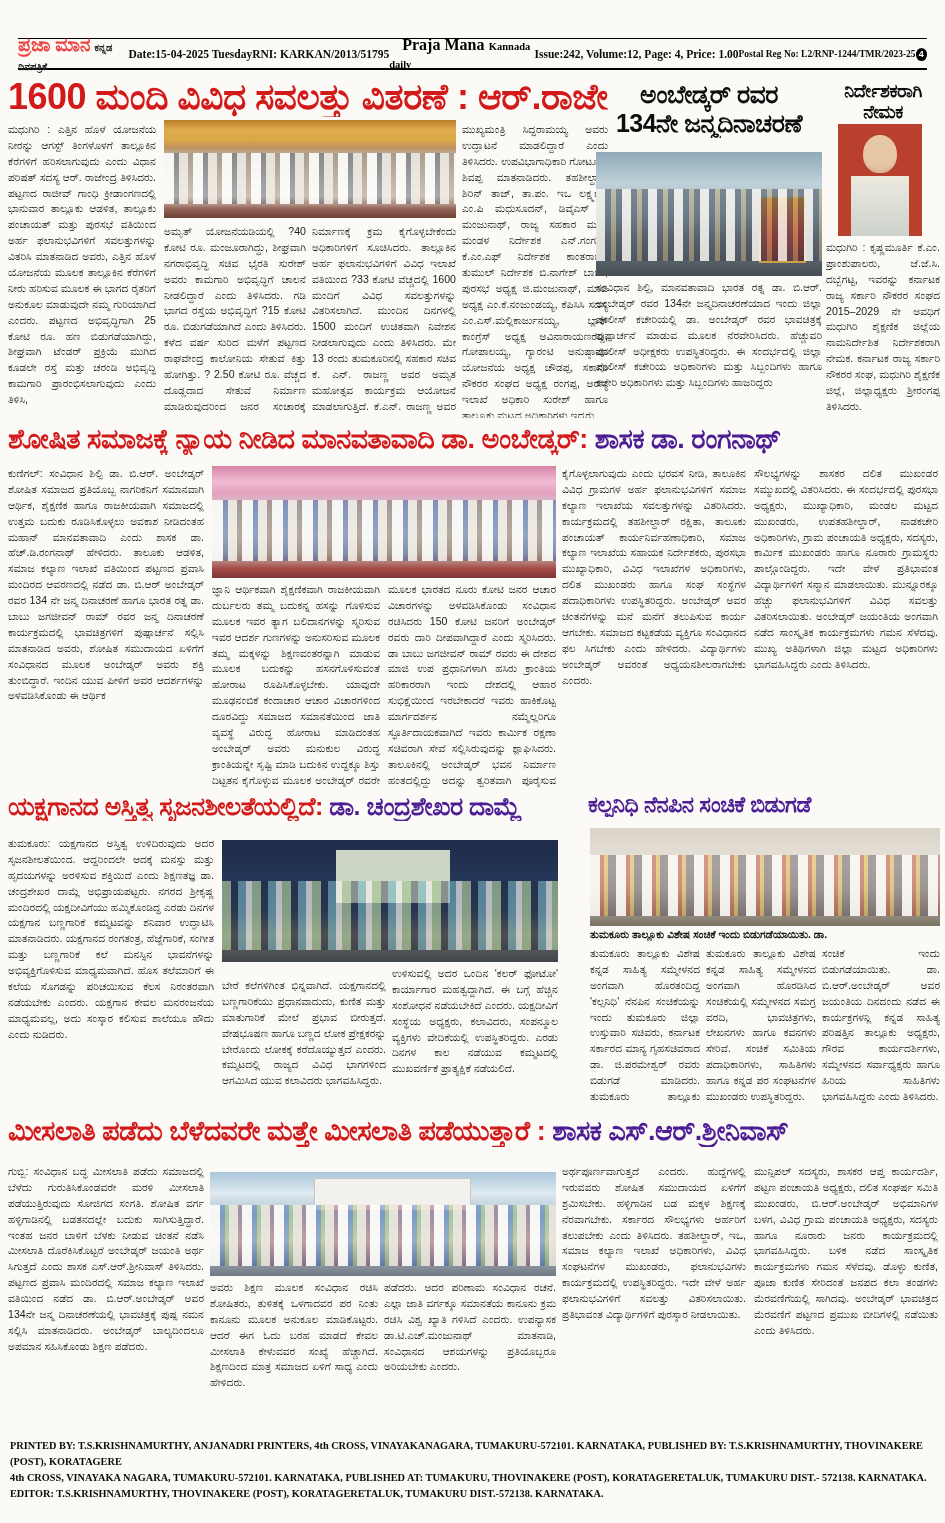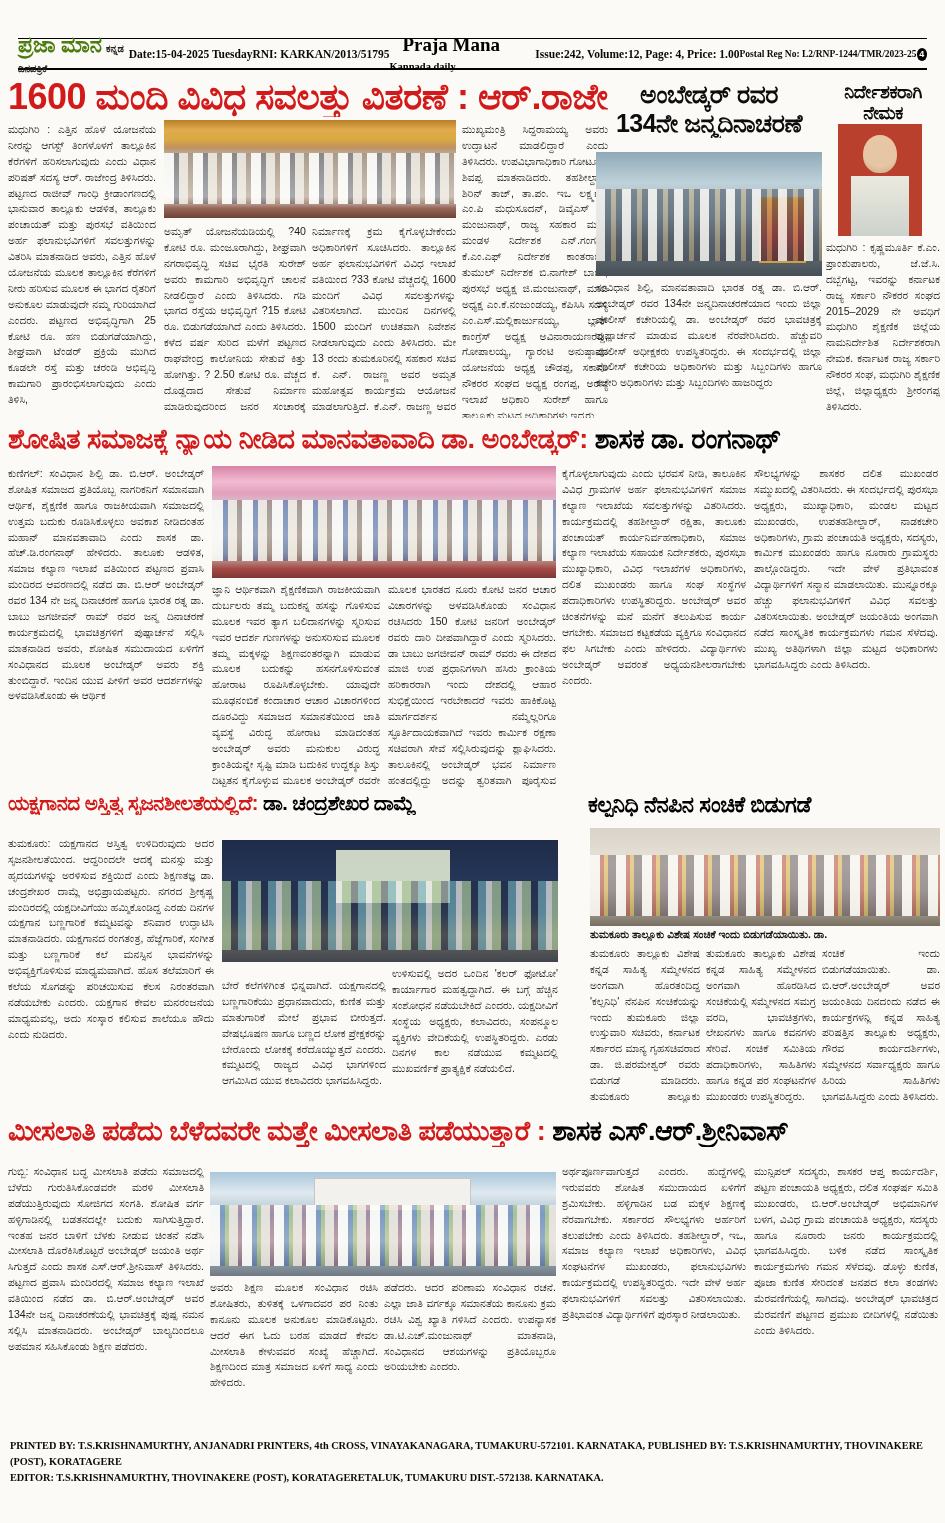--- a/index.html
+++ b/index.html
@@ -3,31 +3,31 @@
 <meta charset="utf-8">
 <style>
   html,body{margin:0;padding:0;background:#e8e6e0;}
   .page{position:relative;width:945px;height:1523px;margin:0 auto;background:#fbfaf6;
         font-family:"Liberation Sans",sans-serif;overflow:hidden;
         box-shadow:0 0 6px rgba(0,0,0,.4);}
   .rule{position:absolute;background:#000;}
   
   .masthead{position:absolute;left:18px;top:41px;width:909px;height:26px;
             display:flex;align-items:center;justify-content:space-between;}
-  .mh-logo{font-family:"Liberation Serif",serif;font-weight:bold;font-size:22px;color:#4d7c0f;}
+  .mh-logo{font-family:"Liberation Serif",serif;font-weight:bold;font-size:19px;color:#ef4444;}
   .mh-logosub{font-size:10px;font-weight:bold;color:#222;margin-left:4px;}
   .mh-item{font-family:"Liberation Serif",serif;font-weight:bold;font-size:11.5px;color:#0a0a0a;white-space:nowrap;}
-  .mh-title{font-family:"Liberation Serif",serif;font-size:19px;font-weight:bold;margin-left:13px;}
+  .mh-title{font-family:"Liberation Serif",serif;font-size:16px;font-weight:bold;margin-left:13px;}
   .mh-titlesub{font-family:"Liberation Serif",serif;font-size:10.5px;font-weight:bold;}
   .mh-circle{display:inline-flex;align-items:center;justify-content:center;width:13px;height:13px;
              border-radius:50%;background:#000;color:#fff;font-size:9px;font-weight:bold;}
   
   .hl{position:absolute;font-weight:bold;color:#d31a1a;letter-spacing:-.5px;
       white-space:nowrap;overflow:hidden;line-height:1.15;}
-  .hl .black{color:#000000;}
+  .hl .black{color:#4c1d95;}
   .hl-center{text-align:center;white-space:normal;color:#0d0d0d;}
   
   .col{position:absolute;font-size:10.6px;line-height:1.5;text-align:justify;
        color:#1c1c1c;overflow:hidden;word-break:break-word;}
   .caption{position:absolute;font-size:10.5px;font-weight:bold;color:#111;overflow:hidden;white-space:nowrap;}
   
   .photo{position:absolute;overflow:hidden;background:#999;}
   .photo::after{content:"";position:absolute;left:0;right:0;}
   .ph-a1{background:linear-gradient(180deg,#b97f2a 0%,#e0aa4c 10%,#d9a944 20%,#c1915f 28%,#b7b2a8 36%,#d9d5cd 60%,#efece6 78%,#96685a 90%,#6e4136 100%);}
   .ph-a1::after{top:34%;height:52%;background:repeating-linear-gradient(90deg,rgba(252,252,250,.9) 0 10px,rgba(82,88,104,.45) 10px 15px,rgba(238,234,226,.85) 15px 24px,rgba(150,126,104,.4) 24px 29px);}
@@ -81,39 +81,39 @@
   <div class="col" style="left:312px;top:224px;width:144px;height:194px;">ನಿರ್ಮಾಣಕ್ಕೆ ಕ್ರಮ ಕೈಗೊಳ್ಳಬೇಕೆಂದು ಅಧಿಕಾರಿಗಳಿಗೆ ಸೂಚಿಸಿದರು. ತಾಲ್ಲೂಕಿನ ಅರ್ಹ ಫಲಾನುಭವಿಗಳಿಗೆ ವಿವಿಧ ಇಲಾಖೆ ವತಿಯಿಂದ ?33 ಕೋಟಿ ವೆಚ್ಚದಲ್ಲಿ 1600 ಮಂದಿಗೆ ವಿವಿಧ ಸವಲತ್ತುಗಳನ್ನು ವಿತರಿಸಲಾಗಿದೆ. ಮುಂದಿನ ದಿನಗಳಲ್ಲಿ 1500 ಮಂದಿಗೆ ಉಚಿತವಾಗಿ ನಿವೇಶನ ನೀಡಲಾಗುವುದು ಎಂದು ತಿಳಿಸಿದರು. ಮೇ 13 ರಂದು ತುಮಕೂರಿನಲ್ಲಿ ಸಹಕಾರ ಸಚಿವ ಕೆ. ಎನ್. ರಾಜಣ್ಣ ಅವರ ಅಮೃತ ಮಹೋತ್ಸವ ಕಾರ್ಯಕ್ರಮ ಆಯೋಜನೆ ಮಾಡಲಾಗುತ್ತಿದೆ. ಕೆ.ಎನ್. ರಾಜಣ್ಣ ಅವರ ಕುರಿತು ಪುಸ್ತಕ ಬಿಡುಗಡೆಯನ್ನು</div>
   <div class="col" style="left:462px;top:122px;width:146px;height:296px;">ಮುಖ್ಯಮಂತ್ರಿ ಸಿದ್ದರಾಮಯ್ಯ ಅವರು ಉದ್ಘಾಟನೆ ಮಾಡಲಿದ್ದಾರೆ ಎಂದು ತಿಳಿಸಿದರು. ಉಪವಿಭಾಗಾಧಿಕಾರಿ ಗೋಟೂರು ಶಿವಪ್ಪ ಮಾತನಾಡಿದರು. ತಹಶೀಲ್ದಾರ್ ಶಿರಿನ್ ತಾಜ್, ತಾ.ಪಂ. ಇಒ ಲಕ್ಷ್ಮಣ್, ಎಂ.ಪಿ ಮಧುಸೂದನ್, ಡಿವೈಎಸ್ ಪಿ ಮಂಜುನಾಥ್, ರಾಜ್ಯ ಸಹಕಾರ ಮಹಾ ಮಂಡಳ ನಿರ್ದೇಶಕ ಎನ್.ಗಂಗಣ್ಣ, ಕೆ.ಎಂ.ಎಫ್ ನಿರ್ದೇಶಕ ಕಾಂತರಾಜು, ತುಮುಲ್ ನಿರ್ದೇಶಕ ಬಿ.ನಾಗೇಶ್ ಬಾಬು, ಪುರಸಭೆ ಅಧ್ಯಕ್ಷ ಜಿ.ಮಂಜುನಾಥ್, ಮಾಜಿ ಅಧ್ಯಕ್ಷ ಎಂ.ಕೆ.ನಂಜುಂಡಯ್ಯ, ಕೆಪಿಸಿಸಿ ಸದಸ್ಯ ಎಂ.ಎಸ್.ಮಲ್ಲಿಕಾರ್ಜುನಯ್ಯ, ಬ್ಲಾಕ್ ಕಾಂಗ್ರೆಸ್ ಅಧ್ಯಕ್ಷ ಅವಿನಾರಾಯಣರೆಡ್ಡಿ, ಗೋಪಾಲಯ್ಯ, ಗ್ಯಾರಂಟಿ ಅನುಷ್ಠಾನದ ಯೋಜನೆಯ ಅಧ್ಯಕ್ಷ ಚೌಡಪ್ಪ, ಸರ್ಕಾರಿ ನೌಕರರ ಸಂಘದ ಅಧ್ಯಕ್ಷ ರಂಗಪ್ಪ, ಅರಣ್ಯ ಇಲಾಖೆ ಅಧಿಕಾರಿ ಸುರೇಶ್ ಹಾಗೂ ತಾಲ್ಲೂಕು ಮಟ್ಟದ ಅಧಿಕಾರಿಗಳು ಇದ್ದರು</div>
 
   <div class="hl hl-center" style="left:596px;top:80px;width:226px;font-size:25px;">
     <div>ಅಂಬೇಡ್ಕರ್ ರವರ</div>
     <div>134ನೇ ಜನ್ಮದಿನಾಚರಣೆ</div>
   </div>
   <div class="photo ph-a2" style="left:596px;top:152px;width:226px;height:124px;"></div>
   <div class="col" style="left:596px;top:280px;width:226px;height:138px;">ಸಂವಿಧಾನ ಶಿಲ್ಪಿ, ಮಾನವತಾವಾದಿ ಭಾರತ ರತ್ನ ಡಾ. ಬಿ.ಆರ್. ಅಂಬೇಡ್ಕರ್ ರವರ 134ನೇ ಜನ್ಮದಿನಾಚರಣೆಯಾದ ಇಂದು ಜಿಲ್ಲಾ ಪೊಲೀಸ್ ಕಚೇರಿಯಲ್ಲಿ ಡಾ. ಅಂಬೇಡ್ಕರ್ ರವರ ಭಾವಚಿತ್ರಕ್ಕೆ ಪುಷ್ಪಾರ್ಚನೆ ಮಾಡುವ ಮೂಲಕ ನೆರವೇರಿಸಿದರು. ಹೆಚ್ಚುವರಿ ಪೊಲೀಸ್ ಅಧೀಕ್ಷಕರು ಉಪಸ್ಥಿತರಿದ್ದರು. ಈ ಸಂದರ್ಭದಲ್ಲಿ ಜಿಲ್ಲಾ ಪೊಲೀಸ್ ಕಚೇರಿಯ ಅಧಿಕಾರಿಗಳು ಮತ್ತು ಸಿಬ್ಬಂದಿಗಳು ಹಾಗೂ ಕಚೇರಿ ಅಧಿಕಾರಿಗಳು ಮತ್ತು ಸಿಬ್ಬಂದಿಗಳು ಹಾಜರಿದ್ದರು</div>
 
-  <div class="hl hl-center" style="left:826px;top:82px;width:114px;font-size:18px;">
+  <div class="hl hl-center" style="left:826px;top:82px;width:114px;font-size:18px;font-family:Liberation Mono, monospace;">
     <div>ನಿರ್ದೇಶಕರಾಗಿ</div>
     <div>ನೇಮಕ</div>
   </div>
   <div class="photo ph-a3" style="left:838px;top:124px;width:84px;height:112px;"></div>
   <div class="col" style="left:826px;top:240px;width:114px;height:178px;">ಮಧುಗಿರಿ : ಕೃಷ್ಣಮೂರ್ತಿ ಕೆ.ಎಂ. ಪ್ರಾಂಶುಪಾಲರು, ಜೆ.ಜೆ.ಸಿ. ದಬ್ಬೆಗಟ್ಟ, ಇವರನ್ನು ಕರ್ನಾಟಕ ರಾಜ್ಯ ಸರ್ಕಾರಿ ನೌಕರರ ಸಂಘದ 2015–2029 ನೇ ಅವಧಿಗೆ ಮಧುಗಿರಿ ಶೈಕ್ಷಣಿಕ ಜಿಲ್ಲೆಯ ನಾಮನಿರ್ದೇಶಿತ ನಿರ್ದೇಶಕರಾಗಿ ನೇಮಕ. ಕರ್ನಾಟಕ ರಾಜ್ಯ ಸರ್ಕಾರಿ ನೌಕರರ ಸಂಘ, ಮಧುಗಿರಿ ಶೈಕ್ಷಣಿಕ ಜಿಲ್ಲೆ, ಜಿಲ್ಲಾಧ್ಯಕ್ಷರು ಶ್ರೀರಂಗಪ್ಪ ತಿಳಿಸಿದರು.</div>
 
   <div class="hl" style="left:8px;top:424px;width:929px;font-size:27px;">
     <span>ಶೋಷಿತ ಸಮಾಜಕ್ಕೆ ನ್ಯಾಯ ನೀಡಿದ ಮಾನವತಾವಾದಿ ಡಾ. ಅಂಬೇಡ್ಕರ್:</span>
     <span class="black">ಶಾಸಕ ಡಾ. ರಂಗನಾಥ್</span>
   </div>
   <div class="col" style="left:8px;top:466px;width:196px;height:320px;">ಕುಣಿಗಲ್: ಸಂವಿಧಾನ ಶಿಲ್ಪಿ ಡಾ. ಬಿ.ಆರ್. ಅಂಬೇಡ್ಕರ್ ಶೋಷಿತ ಸಮಾಜದ ಪ್ರತಿಯೊಬ್ಬ ನಾಗರಿಕನಿಗೆ ಸಮಾನವಾಗಿ ಆರ್ಥಿಕ, ಶೈಕ್ಷಣಿಕ ಹಾಗೂ ರಾಜಕೀಯವಾಗಿ ಸಮಾಜದಲ್ಲಿ ಉತ್ತಮ ಬದುಕು ರೂಡಿಸಿಕೊಳ್ಳಲು ಅವಕಾಶ ನೀಡಿದಂತಹ ಮಹಾನ್ ಮಾನವತಾವಾದಿ ಎಂದು ಶಾಸಕ ಡಾ. ಹೆಚ್.ಡಿ.ರಂಗನಾಥ್ ಹೇಳಿದರು. ತಾಲೂಕು ಆಡಳಿತ, ಸಮಾಜ ಕಲ್ಯಾಣ ಇಲಾಖೆ ವತಿಯಿಂದ ಪಟ್ಟಣದ ಪ್ರವಾಸಿ ಮಂದಿರದ ಆವರಣದಲ್ಲಿ ನಡೆದ ಡಾ. ಬಿ.ಆರ್ ಅಂಬೇಡ್ಕರ್ ರವರ 134 ನೇ ಜನ್ಮ ದಿನಾಚರಣೆ ಹಾಗೂ ಭಾರತ ರತ್ನ ಡಾ. ಬಾಬು ಜಗಜೀವನ್ ರಾಮ್ ರವರ ಜನ್ಮ ದಿನಾಚರಣೆ ಕಾರ್ಯಕ್ರಮದಲ್ಲಿ ಭಾವಚಿತ್ರಗಳಿಗೆ ಪುಷ್ಪಾರ್ಚನೆ ಸಲ್ಲಿಸಿ ಮಾತನಾಡಿದ ಅವರು, ಶೋಷಿತ ಸಮುದಾಯದ ಏಳಿಗೆಗೆ ಸಂವಿಧಾನದ ಮೂಲಕ ಅಂಬೇಡ್ಕರ್ ಅವರು ಶಕ್ತಿ ತುಂಬಿದ್ದಾರೆ. ಇಂದಿನ ಯುವ ಪೀಳಿಗೆ ಅವರ ಆದರ್ಶಗಳನ್ನು ಅಳವಡಿಸಿಕೊಂಡು ಈ ಆರ್ಥಿಕ</div>
   <div class="photo ph-b1" style="left:212px;top:466px;width:344px;height:112px;"></div>
   <div class="col" style="left:212px;top:582px;width:168px;height:206px;">ಜ್ಞಾನಿ ಆರ್ಥಿಕವಾಗಿ ಶೈಕ್ಷಣಿಕವಾಗಿ ರಾಜಕೀಯವಾಗಿ ದುರ್ಬಲರು ತಮ್ಮ ಬದುಕನ್ನ ಹಸನ್ನು ಗೊಳಿಸುವ ಮೂಲಕ ಇವರ ತ್ಯಾಗ ಬಲಿದಾನಗಳನ್ನು ಸ್ಮರಿಸುವ ಇವರ ಆದರ್ಶ ಗುಣಗಳನ್ನು ಅನುಸರಿಸುವ ಮೂಲಕ ತಮ್ಮ ಮಕ್ಕಳನ್ನು ಶಿಕ್ಷಣವಂತರನ್ನಾಗಿ ಮಾಡುವ ಮೂಲಕ ಬದುಕನ್ನು ಹಸನಗೊಳಿಸುವಂತೆ ಹೋರಾಟ ರೂಪಿಸಿಕೊಳ್ಳಬೇಕು. ಯಾವುದೇ ಮೂಢನಂಬಿಕೆ ಕಂದಾಚಾರ ಆಚಾರ ವಿಚಾರಗಳಿಂದ ದೂರವಿದ್ದು ಸಮಾಜದ ಸಮಾನತೆಯಿಂದ ಜಾತಿ ವ್ಯವಸ್ಥೆ ವಿರುದ್ಧ ಹೋರಾಟ ಮಾಡಿದಂತಹ ಅಂಬೇಡ್ಕರ್ ಅವರು ಮನುಕುಲ ವಿರುದ್ಧ ಕ್ರಾಂತಿಯನ್ನೇ ಸೃಷ್ಟಿ ಮಾಡಿ ಬದುಕಿನ ಉದ್ದಕ್ಕೂ ಶಿಸ್ತು ದಿಟ್ಟತನ ಕೈಗೊಳ್ಳುವ ಮೂಲಕ ಅಂಬೇಡ್ಕರ್ ರವರೇ ಒಂದು ಗ್ರಂಥ ವಿದ್ವಾಂಸರ ಅವರ ಅಧ್ಯಯನದಿಂದ ತಿಳಿದು ಬರುತ್ತದೆ</div>
   <div class="col" style="left:388px;top:582px;width:168px;height:206px;">ಮೂಲಕ ಭಾರತದ ನೂರು ಕೋಟಿ ಜನರ ಆಚಾರ ವಿಚಾರಗಳನ್ನು ಅಳವಡಿಸಿಕೊಂಡು ಸಂವಿಧಾನ ರಚಿಸಿದರು 150 ಕೋಟಿ ಜನರಿಗೆ ಅಂಬೇಡ್ಕರ್ ರವರು ದಾರಿ ದೀಪವಾಗಿದ್ದಾರೆ ಎಂದು ಸ್ಮರಿಸಿದರು. ಡಾ ಬಾಬು ಜಗಜೀವನ್ ರಾಮ್ ರವರು ಈ ದೇಶದ ಮಾಜಿ ಉಪ ಪ್ರಧಾನಿಗಳಾಗಿ ಹಸಿರು ಕ್ರಾಂತಿಯ ಹರಿಕಾರರಾಗಿ ಇಂದು ದೇಶದಲ್ಲಿ ಆಹಾರ ಸುಭಿಕ್ಷೆಯಿಂದ ಇರಬೇಕಾದರೆ ಇವರು ಹಾಕಿಕೊಟ್ಟ ಮಾರ್ಗದರ್ಶನ ನಮ್ಮೆಲ್ಲರಿಗೂ ಸ್ಫೂರ್ತಿದಾಯಕವಾಗಿದೆ ಇವರು ಕಾರ್ಮಿಕ ರಕ್ಷಣಾ ಸಚಿವರಾಗಿ ಸೇವೆ ಸಲ್ಲಿಸಿರುವುದನ್ನು ಶ್ಲಾಘಿಸಿದರು. ತಾಲೂಕಿನಲ್ಲಿ ಅಂಬೇಡ್ಕರ್ ಭವನ ನಿರ್ಮಾಣ ಹಂತದಲ್ಲಿದ್ದು ಅದನ್ನು ತ್ವರಿತವಾಗಿ ಪೂರೈಸುವ ಭರವಸೆ ನೀಡಿ ಅದೇ ರೀತಿ ಬಾಬು ಜಗಜೀವನ್</div>
   <div class="col" style="left:562px;top:466px;width:184px;height:322px;">ಕೈಗೊಳ್ಳಲಾಗುವುದು ಎಂದು ಭರವಸೆ ನೀಡಿ, ತಾಲೂಕಿನ ವಿವಿಧ ಗ್ರಾಮಗಳ ಅರ್ಹ ಫಲಾನುಭವಿಗಳಿಗೆ ಸಮಾಜ ಕಲ್ಯಾಣ ಇಲಾಖೆಯ ಸವಲತ್ತುಗಳನ್ನು ವಿತರಿಸಿದರು. ಕಾರ್ಯಕ್ರಮದಲ್ಲಿ ತಹಶೀಲ್ದಾರ್ ರಕ್ಷಿತಾ, ತಾಲೂಕು ಪಂಚಾಯತ್ ಕಾರ್ಯನಿರ್ವಹಣಾಧಿಕಾರಿ, ಸಮಾಜ ಕಲ್ಯಾಣ ಇಲಾಖೆಯ ಸಹಾಯಕ ನಿರ್ದೇಶಕರು, ಪುರಸಭಾ ಮುಖ್ಯಾಧಿಕಾರಿ, ವಿವಿಧ ಇಲಾಖೆಗಳ ಅಧಿಕಾರಿಗಳು, ದಲಿತ ಮುಖಂಡರು ಹಾಗೂ ಸಂಘ ಸಂಸ್ಥೆಗಳ ಪದಾಧಿಕಾರಿಗಳು ಉಪಸ್ಥಿತರಿದ್ದರು. ಅಂಬೇಡ್ಕರ್ ಅವರ ಚಿಂತನೆಗಳನ್ನು ಮನೆ ಮನೆಗೆ ತಲುಪಿಸುವ ಕಾರ್ಯ ಆಗಬೇಕು. ಸಮಾಜದ ಕಟ್ಟಕಡೆಯ ವ್ಯಕ್ತಿಗೂ ಸಂವಿಧಾನದ ಫಲ ಸಿಗಬೇಕು ಎಂದು ಹೇಳಿದರು. ವಿದ್ಯಾರ್ಥಿಗಳು ಅಂಬೇಡ್ಕರ್ ಅವರಂತೆ ಅಧ್ಯಯನಶೀಲರಾಗಬೇಕು ಎಂದರು.</div>
   <div class="col" style="left:754px;top:466px;width:184px;height:322px;">ಸೌಲಭ್ಯಗಳನ್ನು ಶಾಸಕರ ದಲಿತ ಮುಖಂಡರ ಸಮ್ಮುಖದಲ್ಲಿ ವಿತರಿಸಿದರು. ಈ ಸಂದರ್ಭದಲ್ಲಿ ಪುರಸಭಾ ಅಧ್ಯಕ್ಷರು, ಮುಖ್ಯಾಧಿಕಾರಿ, ಮಂಡಲ ಮಟ್ಟದ ಮುಖಂಡರು, ಉಪತಹಶೀಲ್ದಾರ್, ನಾಡಕಚೇರಿ ಅಧಿಕಾರಿಗಳು, ಗ್ರಾಮ ಪಂಚಾಯತಿ ಅಧ್ಯಕ್ಷರು, ಸದಸ್ಯರು, ಕಾರ್ಮಿಕ ಮುಖಂಡರು ಹಾಗೂ ನೂರಾರು ಗ್ರಾಮಸ್ಥರು ಪಾಲ್ಗೊಂಡಿದ್ದರು. ಇದೇ ವೇಳೆ ಪ್ರತಿಭಾವಂತ ವಿದ್ಯಾರ್ಥಿಗಳಿಗೆ ಸನ್ಮಾನ ಮಾಡಲಾಯಿತು. ಮುನ್ನೂರಕ್ಕೂ ಹೆಚ್ಚು ಫಲಾನುಭವಿಗಳಿಗೆ ವಿವಿಧ ಸವಲತ್ತು ವಿತರಿಸಲಾಯಿತು. ಅಂಬೇಡ್ಕರ್ ಜಯಂತಿಯ ಅಂಗವಾಗಿ ನಡೆದ ಸಾಂಸ್ಕೃತಿಕ ಕಾರ್ಯಕ್ರಮಗಳು ಗಮನ ಸೆಳೆದವು. ಮುಖ್ಯ ಅತಿಥಿಗಳಾಗಿ ಜಿಲ್ಲಾ ಮಟ್ಟದ ಅಧಿಕಾರಿಗಳು ಭಾಗವಹಿಸಿದ್ದರು ಎಂದು ತಿಳಿಸಿದರು.</div>
 
-  <div class="hl" style="left:8px;top:792px;width:576px;font-size:20px;">
+  <div class="hl" style="left:8px;top:792px;width:576px;font-size:25px;">
     <span>ಯಕ್ಷಗಾನದ ಅಸ್ತಿತ್ವ ಸೃಜನಶೀಲತೆಯಲ್ಲಿದೆ:</span>
     <span class="black">ಡಾ. ಚಂದ್ರಶೇಖರ ದಾಮ್ಲೆ</span>
   </div>
   <div class="col" style="left:8px;top:836px;width:206px;height:272px;">ತುಮಕೂರು: ಯಕ್ಷಗಾನದ ಅಸ್ತಿತ್ವ ಉಳಿದಿರುವುದು ಅದರ ಸೃಜನಶೀಲತೆಯಿಂದ. ಆದ್ದರಿಂದಲೇ ಆದಕ್ಕೆ ಮನಸ್ಸು ಮತ್ತು ಹೃದಯಗಳನ್ನು ಅರಳಿಸುವ ಶಕ್ತಿಯಿದೆ ಎಂದು ಶಿಕ್ಷಣತಜ್ಞ ಡಾ. ಚಂದ್ರಶೇಖರ ದಾಮ್ಲೆ ಅಭಿಪ್ರಾಯಪಟ್ಟರು. ನಗರದ ಶ್ರೀಕೃಷ್ಣ ಮಂದಿರದಲ್ಲಿ ಯಕ್ಷದೀವಿಗೆಯು ಹಮ್ಮಿಕೊಂಡಿದ್ದ ಎರಡು ದಿನಗಳ ಯಕ್ಷಗಾನ ಬಣ್ಣಗಾರಿಕೆ ಕಮ್ಮಟವನ್ನು ಶನಿವಾರ ಉದ್ಘಾಟಿಸಿ ಮಾತನಾಡಿದರು. ಯಕ್ಷಗಾನದ ರಂಗತಂತ್ರ, ಹೆಜ್ಜೆಗಾರಿಕೆ, ಸಂಗೀತ ಮತ್ತು ಬಣ್ಣಗಾರಿಕೆ ಕಲೆ ಮನಸ್ಸಿನ ಭಾವನೆಗಳನ್ನು ಅಭಿವ್ಯಕ್ತಿಗೊಳಿಸುವ ಮಾಧ್ಯಮವಾಗಿದೆ. ಹೊಸ ತಲೆಮಾರಿಗೆ ಈ ಕಲೆಯ ಸೊಗಡನ್ನು ಪರಿಚಯಿಸುವ ಕೆಲಸ ನಿರಂತರವಾಗಿ ನಡೆಯಬೇಕು ಎಂದರು. ಯಕ್ಷಗಾನ ಕೇವಲ ಮನರಂಜನೆಯ ಮಾಧ್ಯಮವಲ್ಲ, ಅದು ಸಂಸ್ಕಾರ ಕಲಿಸುವ ಶಾಲೆಯೂ ಹೌದು ಎಂದು ನುಡಿದರು.</div>
   <div class="photo ph-c1" style="left:222px;top:840px;width:336px;height:122px;"></div>
   <div class="col" style="left:222px;top:966px;width:164px;height:142px;margin-top:12px;">ಬೇರೆ ಕಲೆಗಳಿಗಿಂತ ಭಿನ್ನವಾಗಿದೆ. ಯಕ್ಷಗಾನದಲ್ಲಿ ಬಣ್ಣಗಾರಿಕೆಯು ಪ್ರಧಾನವಾದುದು, ಕುಣಿತ ಮತ್ತು ಮಾತುಗಾರಿಕೆ ಮೇಲೆ ಪ್ರಭಾವ ಬೀರುತ್ತದೆ. ವೇಷಭೂಷಣ ಹಾಗೂ ಬಣ್ಣದ ಲೋಕ ಪ್ರೇಕ್ಷಕರನ್ನು ಬೇರೊಂದು ಲೋಕಕ್ಕೆ ಕರೆದೊಯ್ಯುತ್ತದೆ ಎಂದರು. ಕಮ್ಮಟದಲ್ಲಿ ರಾಜ್ಯದ ವಿವಿಧ ಭಾಗಗಳಿಂದ ಆಗಮಿಸಿದ ಯುವ ಕಲಾವಿದರು ಭಾಗವಹಿಸಿದ್ದರು.</div>
   <div class="col" style="left:392px;top:966px;width:166px;height:142px;">ಉಳಿಸುವಲ್ಲಿ ಅದರ ಒಂದಿನ 'ಕಲರ್ ಫೋಟೋ' ಕಾರ್ಯಾಗಾರ ಮಹತ್ವದ್ದಾಗಿದೆ. ಈ ಬಗ್ಗೆ ಹೆಚ್ಚಿನ ಸಂಶೋಧನೆ ನಡೆಯಬೇಕಿದೆ ಎಂದರು. ಯಕ್ಷದೀವಿಗೆ ಸಂಸ್ಥೆಯ ಅಧ್ಯಕ್ಷರು, ಕಲಾವಿದರು, ಸಂಪನ್ಮೂಲ ವ್ಯಕ್ತಿಗಳು ವೇದಿಕೆಯಲ್ಲಿ ಉಪಸ್ಥಿತರಿದ್ದರು. ಎರಡು ದಿನಗಳ ಕಾಲ ನಡೆಯುವ ಕಮ್ಮಟದಲ್ಲಿ ಮುಖವರ್ಣಿಕೆ ಪ್ರಾತ್ಯಕ್ಷಿಕೆ ನಡೆಯಲಿದೆ.</div>
 
   <div class="hl" style="left:588px;top:792px;width:350px;font-size:22px;text-align:left;">
     <span class="black">ಕಲ್ಪನಿಧಿ ನೆನಪಿನ ಸಂಚಿಕೆ ಬಿಡುಗಡೆ</span>
@@ -130,16 +130,17 @@
   </div>
   <div class="col" style="left:8px;top:1164px;width:196px;height:266px;">ಗುಬ್ಬಿ: ಸಂವಿಧಾನ ಬದ್ಧ ಮೀಸಲಾತಿ ಪಡೆದು ಸಮಾಜದಲ್ಲಿ ಬೆಳೆದು ಗುರುತಿಸಿಕೊಂಡವರೇ ಮರಳಿ ಮೀಸಲಾತಿ ಪಡೆಯುತ್ತಿರುವುದು ಸೋಜಿಗದ ಸಂಗತಿ. ಶೋಷಿತ ವರ್ಗ ಹಳ್ಳಿಗಾಡಿನಲ್ಲಿ ಬಡತನದಲ್ಲೇ ಬದುಕು ಸಾಗಿಸುತ್ತಿದ್ದಾರೆ. ಇಂತಹ ಜನರ ಬಾಳಿಗೆ ಬೆಳಕು ನೀಡುವ ಚಿಂತನೆ ನಡೆಸಿ ಮೀಸಲಾತಿ ದೊರೆಕಿಸಿಕೊಟ್ಟರೆ ಅಂಬೇಡ್ಕರ್ ಜಯಂತಿ ಅರ್ಥ ಸಿಗುತ್ತದೆ ಎಂದು ಶಾಸಕ ಎಸ್.ಆರ್.ಶ್ರೀನಿವಾಸ್ ತಿಳಿಸಿದರು. ಪಟ್ಟಣದ ಪ್ರವಾಸಿ ಮಂದಿರದಲ್ಲಿ ಸಮಾಜ ಕಲ್ಯಾಣ ಇಲಾಖೆ ವತಿಯಿಂದ ನಡೆದ ಡಾ. ಬಿ.ಆರ್.ಅಂಬೇಡ್ಕರ್ ಅವರ 134ನೇ ಜನ್ಮ ದಿನಾಚರಣೆಯಲ್ಲಿ ಭಾವಚಿತ್ರಕ್ಕೆ ಪುಷ್ಪ ನಮನ ಸಲ್ಲಿಸಿ ಮಾತನಾಡಿದರು. ಅಂಬೇಡ್ಕರ್ ಬಾಲ್ಯದಿಂದಲೂ ಅಪಮಾನ ಸಹಿಸಿಕೊಂಡು ಶಿಕ್ಷಣ ಪಡೆದರು.</div>
   <div class="photo ph-d1" style="left:210px;top:1172px;width:346px;height:104px;"></div>
   <div class="col" style="left:210px;top:1280px;width:168px;height:150px;">ಅವರು ಶಿಕ್ಷಣ ಮೂಲಕ ಸಂವಿಧಾನ ರಚಿಸಿ ಶೋಷಿತರು, ತುಳಿತಕ್ಕೆ ಒಳಗಾದವರ ಪರ ನಿಂತು ಕಾನೂನು ಮೂಲಕ ಅನುಕೂಲ ಮಾಡಿಕೊಟ್ಟರು. ಆದರೆ ಈಗ ಓದು ಬರಹ ಮಾಡದೆ ಕೇವಲ ಮೀಸಲಾತಿ ಕೇಳುವವರ ಸಂಖ್ಯೆ ಹೆಚ್ಚಾಗಿದೆ. ಶಿಕ್ಷಣದಿಂದ ಮಾತ್ರ ಸಮಾಜದ ಏಳಿಗೆ ಸಾಧ್ಯ ಎಂದು ಹೇಳಿದರು.</div>
   <div class="col" style="left:384px;top:1280px;width:172px;height:150px;">ಪಡೆದರು. ಅದರ ಪರಿಣಾಮ ಸಂವಿಧಾನ ರಚನೆ. ಎಲ್ಲಾ ಜಾತಿ ವರ್ಗಕ್ಕೂ ಸಮಾನತೆಯ ಕಾನೂನು ಕ್ರಮ ರಚಿಸಿ ವಿಶ್ವ ಖ್ಯಾತಿ ಗಳಿಸಿದೆ ಎಂದರು. ಉಪನ್ಯಾಸಕ ಡಾ.ಟಿ.ಎಚ್.ಮಂಜುನಾಥ್ ಮಾತನಾಡಿ, ಸಂವಿಧಾನದ ಆಶಯಗಳನ್ನು ಪ್ರತಿಯೊಬ್ಬರೂ ಅರಿಯಬೇಕು ಎಂದರು.</div>
   <div class="col" style="left:562px;top:1164px;width:184px;height:266px;">ಅರ್ಥಪೂರ್ಣವಾಗುತ್ತದೆ ಎಂದರು. ಹುದ್ದೆಗಳಲ್ಲಿ ಇರುವವರು ಶೋಷಿತ ಸಮುದಾಯದ ಏಳಿಗೆಗೆ ಶ್ರಮಿಸಬೇಕು. ಹಳ್ಳಿಗಾಡಿನ ಬಡ ಮಕ್ಕಳ ಶಿಕ್ಷಣಕ್ಕೆ ನೆರವಾಗಬೇಕು. ಸರ್ಕಾರದ ಸೌಲಭ್ಯಗಳು ಅರ್ಹರಿಗೆ ತಲುಪಬೇಕು ಎಂದು ತಿಳಿಸಿದರು. ತಹಶೀಲ್ದಾರ್, ಇಒ, ಸಮಾಜ ಕಲ್ಯಾಣ ಇಲಾಖೆ ಅಧಿಕಾರಿಗಳು, ವಿವಿಧ ಸಂಘಟನೆಗಳ ಮುಖಂಡರು, ಫಲಾನುಭವಿಗಳು ಕಾರ್ಯಕ್ರಮದಲ್ಲಿ ಉಪಸ್ಥಿತರಿದ್ದರು. ಇದೇ ವೇಳೆ ಅರ್ಹ ಫಲಾನುಭವಿಗಳಿಗೆ ಸವಲತ್ತು ವಿತರಿಸಲಾಯಿತು. ಪ್ರತಿಭಾವಂತ ವಿದ್ಯಾರ್ಥಿಗಳಿಗೆ ಪುರಸ್ಕಾರ ನೀಡಲಾಯಿತು.</div>
   <div class="col" style="left:754px;top:1164px;width:184px;height:266px;">ಮುನ್ಸಿಪಲ್ ಸದಸ್ಯರು, ಶಾಸಕರ ಆಪ್ತ ಕಾರ್ಯದರ್ಶಿ, ಪಟ್ಟಣ ಪಂಚಾಯತಿ ಅಧ್ಯಕ್ಷರು, ದಲಿತ ಸಂಘರ್ಷ ಸಮಿತಿ ಮುಖಂಡರು, ಬಿ.ಆರ್.ಅಂಬೇಡ್ಕರ್ ಅಭಿಮಾನಿಗಳ ಬಳಗ, ವಿವಿಧ ಗ್ರಾಮ ಪಂಚಾಯತಿ ಅಧ್ಯಕ್ಷರು, ಸದಸ್ಯರು ಹಾಗೂ ನೂರಾರು ಜನರು ಕಾರ್ಯಕ್ರಮದಲ್ಲಿ ಭಾಗವಹಿಸಿದ್ದರು. ಬಳಿಕ ನಡೆದ ಸಾಂಸ್ಕೃತಿಕ ಕಾರ್ಯಕ್ರಮಗಳು ಗಮನ ಸೆಳೆದವು. ಡೊಳ್ಳು ಕುಣಿತ, ಪೂಜಾ ಕುಣಿತ ಸೇರಿದಂತೆ ಜನಪದ ಕಲಾ ತಂಡಗಳು ಮೆರವಣಿಗೆಯಲ್ಲಿ ಸಾಗಿದವು. ಅಂಬೇಡ್ಕರ್ ಭಾವಚಿತ್ರದ ಮೆರವಣಿಗೆ ಪಟ್ಟಣದ ಪ್ರಮುಖ ಬೀದಿಗಳಲ್ಲಿ ನಡೆಯಿತು ಎಂದು ತಿಳಿಸಿದರು.</div>
 
   <div class="footer">
     <div>PRINTED BY: T.S.KRISHNAMURTHY, ANJANADRI PRINTERS, 4th CROSS, VINAYAKANAGARA, TUMAKURU-572101. KARNATAKA, PUBLISHED BY: T.S.KRISHNAMURTHY, THOVINAKERE (POST), KORATAGERE</div>
+    <div>4th CROSS, VINAYAKA NAGARA, TUMAKURU-572101. KARNATAKA, PUBLISHED AT: TUMAKURU, THOVINAKERE (POST), KORATAGERETALUK, TUMAKURU DIST.- 572138. KARNATAKA.</div>
     <div>EDITOR: T.S.KRISHNAMURTHY, THOVINAKERE (POST), KORATAGERETALUK, TUMAKURU DIST.-572138. KARNATAKA.</div>
   </div>
 
 </div>
 
 </body></html>

